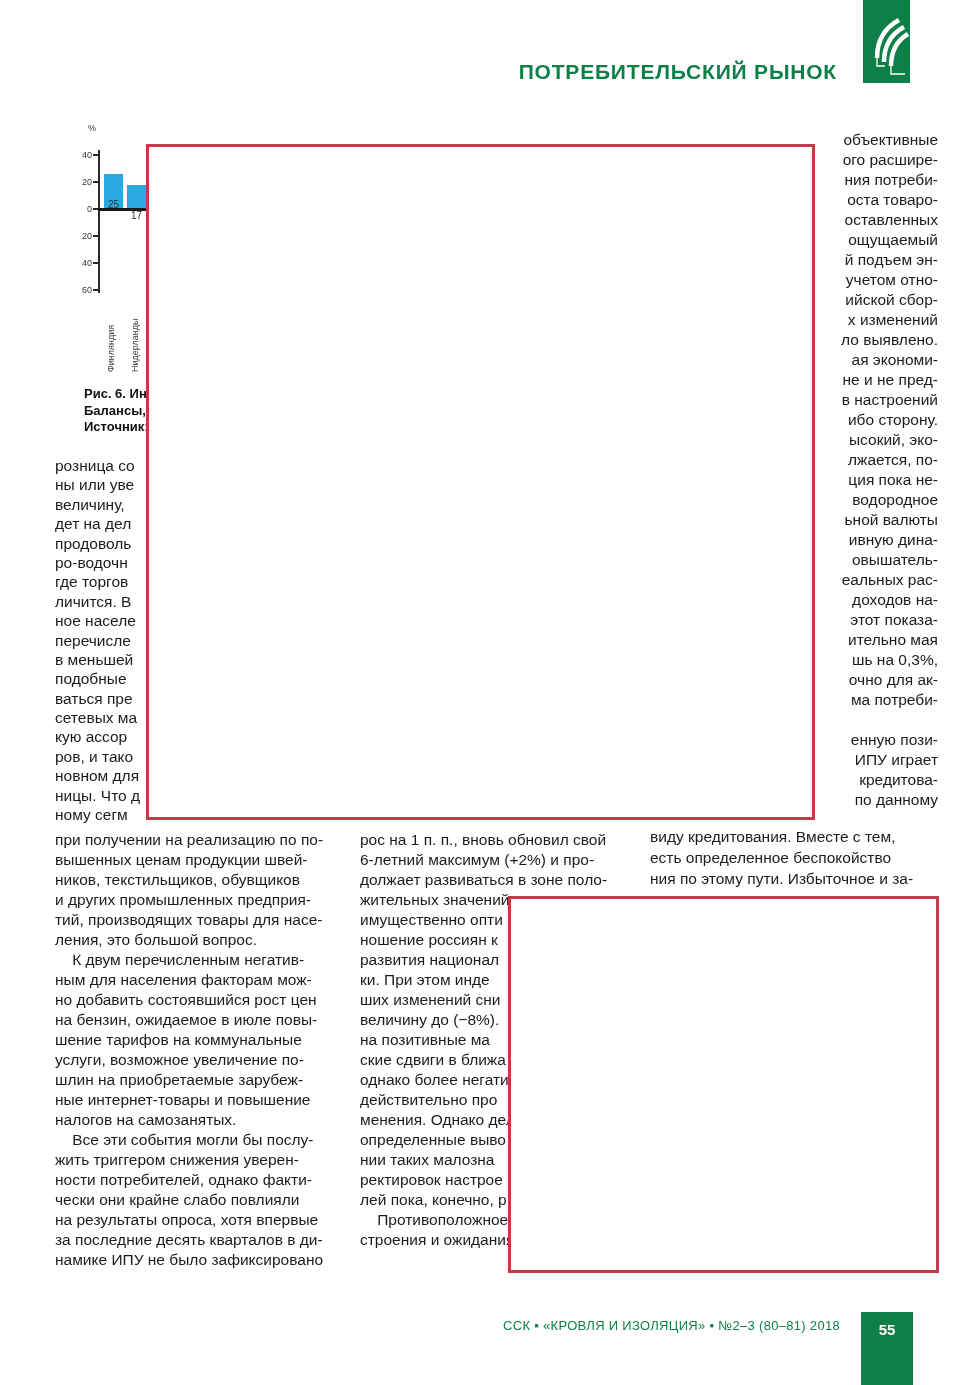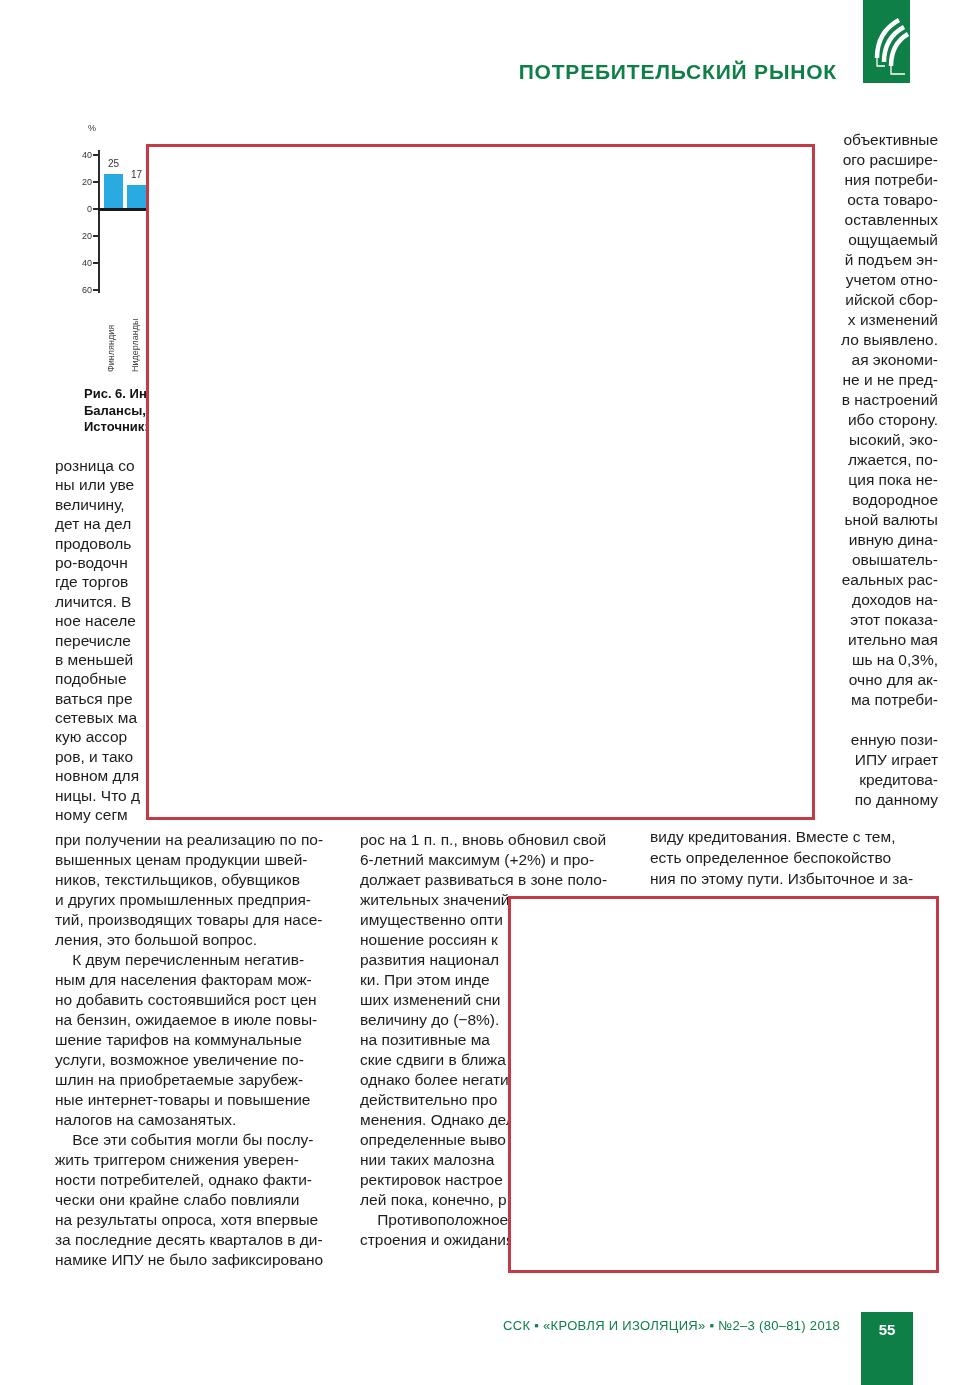--- a/index.html
+++ b/index.html
@@ -13,21 +13,21 @@
 
   
   .chart-pct{position:absolute;left:88px;top:123px;font-size:9px;color:#333;}
   .chart-axis-v{position:absolute;left:98px;top:150px;width:2px;height:143px;background:#2b2b2b;}
   .chart-ticks{position:absolute;left:93px;top:154px;width:6px;height:140px;
                background:repeating-linear-gradient(to bottom,#2b2b2b 0 2px,transparent 2px 27px);}
   .ytick-col{position:absolute;left:66px;top:142px;width:26px;text-align:right;}
   .ytick-col .line{height:27px;line-height:27px;font-size:9px;color:#333;}
   .chart-zero{position:absolute;left:98px;top:208px;width:56px;height:3px;background:#1a1a1a;}
   .bar{position:absolute;width:19px;bottom:1177px;background:var(--chart-blue);}
-  .bar-label{position:absolute;width:19px;text-align:center;font-size:10px;color:#333;}
+  .bar-label{position:absolute;width:19px;text-align:center;font-size:10px;color:#333;margin-top:41px;}
   .cat-label{position:absolute;top:298px;height:74px;font-size:9px;color:#444;
              writing-mode:vertical-rl;transform:rotate(180deg);white-space:nowrap;}
 
   
   .fig-caption{position:absolute;left:60px;top:386px;font-size:13px;font-weight:bold;color:#111;margin-left:24px;}
   .fig-caption .line{height:16.5px;line-height:16.5px;white-space:nowrap;}
 
   
   .col{position:absolute;font-size:15.5px;}
   .col .line{height:20px;line-height:20px;white-space:nowrap;overflow:visible;}

